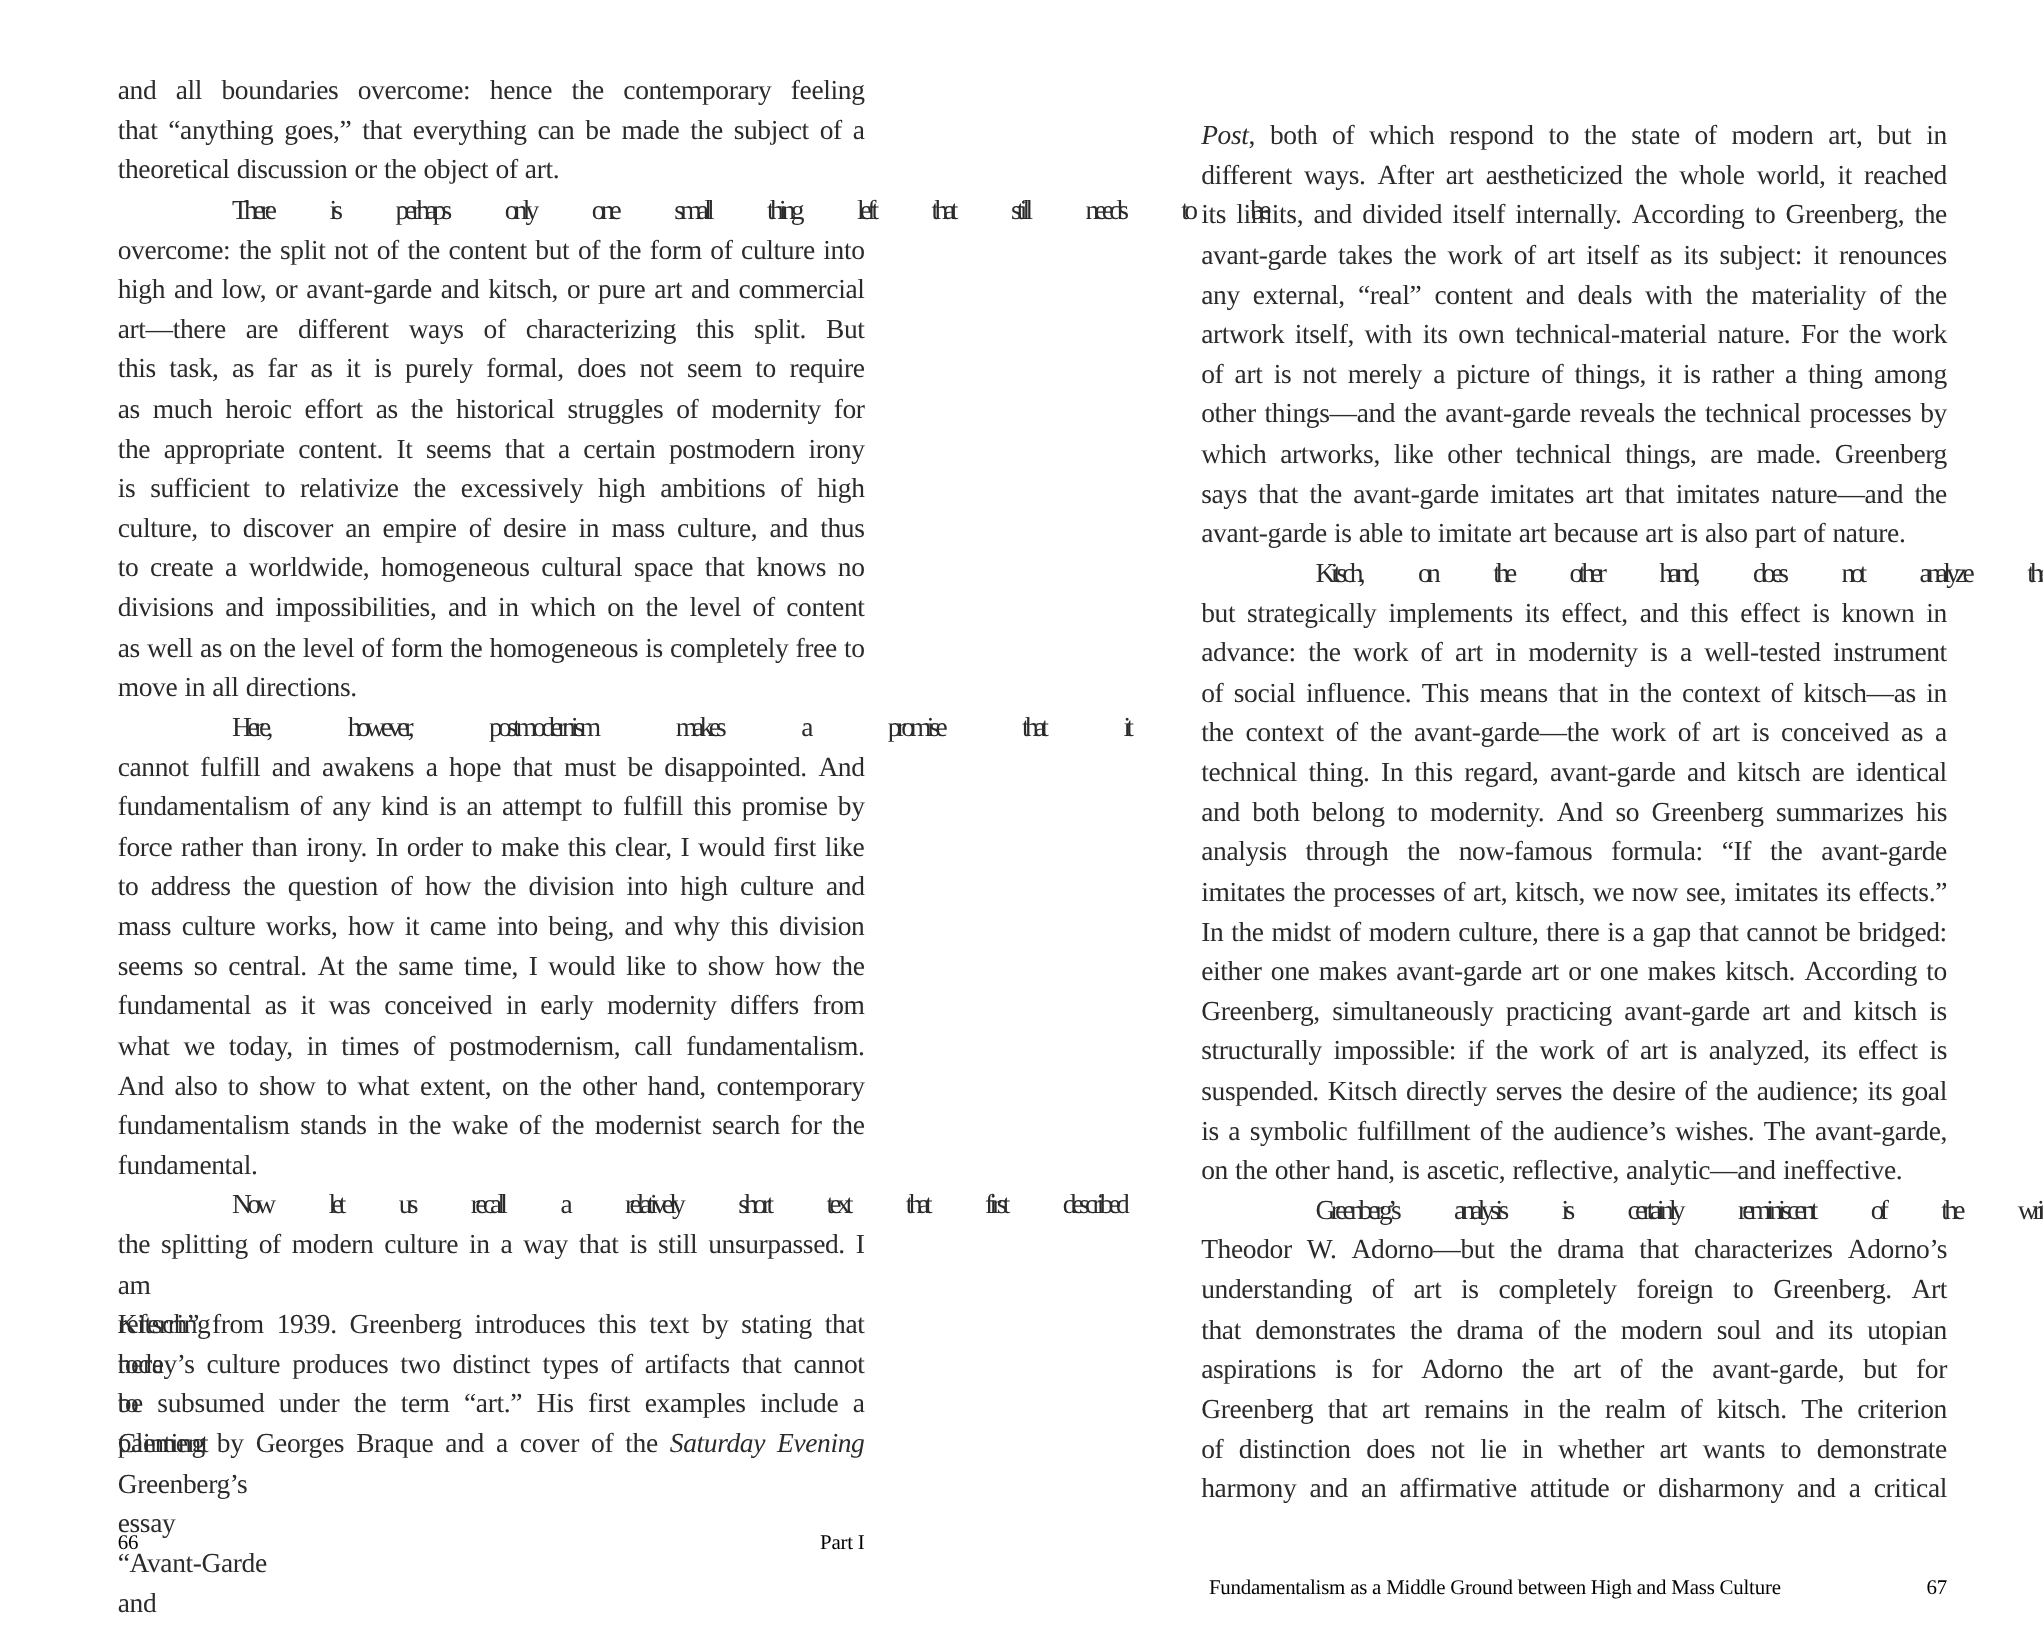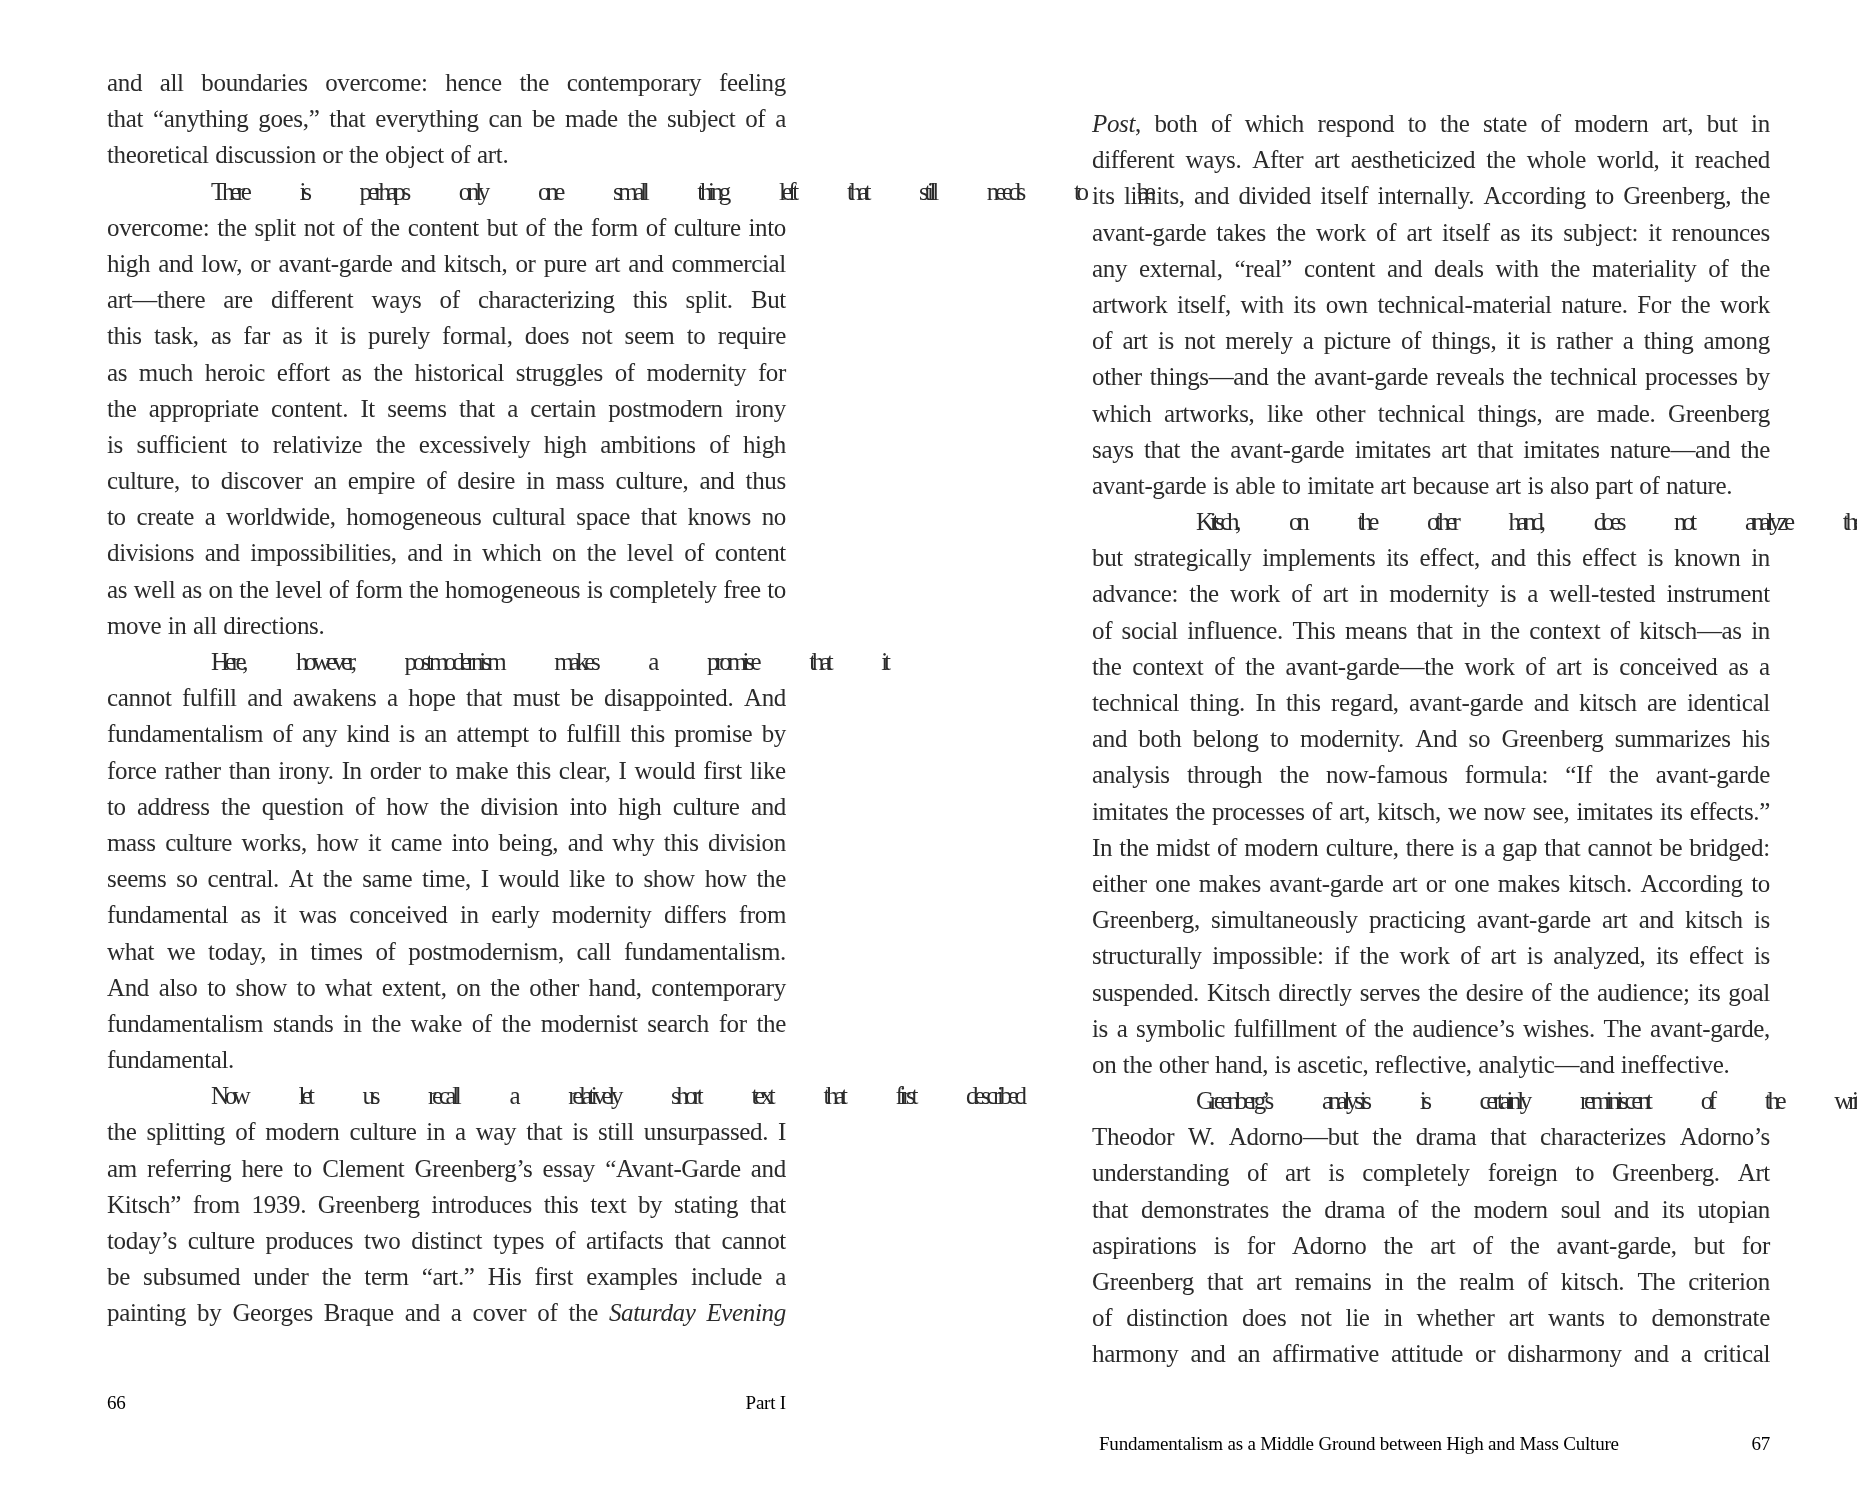--- a/index.html
+++ b/index.html
@@ -260,21 +260,21 @@
       </div>
       <div class="line last">
         <div class="line-inner last" style="box-sizing: border-box; letter-spacing: -0.35px;">
           <span>move</span>
           <span>in</span>
           <span>all</span>
           <span>directions.</span>
         </div>
       </div>
       <div class="line indent">
-        <div class="line-inner" style="padding-left: 52px; box-sizing: border-box; letter-spacing: -4.35px;">
+        <div class="line-inner" style="padding-left: 52px; box-sizing: border-box; letter-spacing: -4.35px; gap: 20px;">
           <span>Here,</span>
           <span>however,</span>
           <span>postmodernism</span>
           <span>makes</span>
           <span>a</span>
           <span>promise</span>
           <span>that</span>
           <span>it</span>
         </div>
       </div>
@@ -466,21 +466,21 @@
           <span>a</span>
           <span>way</span>
           <span>that</span>
           <span>is</span>
           <span>still</span>
           <span>unsurpassed.</span>
           <span>I</span>
         </div>
       </div>
       <div class="line">
-        <div class="line-inner" style="box-sizing: border-box; letter-spacing: -0.35px;">
+        <div class="line-inner" style="box-sizing: border-box; letter-spacing: -0.35px; flex-direction: column;">
           <span>am</span>
           <span>referring</span>
           <span>here</span>
           <span>to</span>
           <span>Clement</span>
           <span>Greenberg’s</span>
           <span>essay</span>
           <span>“Avant-Garde</span>
           <span>and</span>
         </div>

